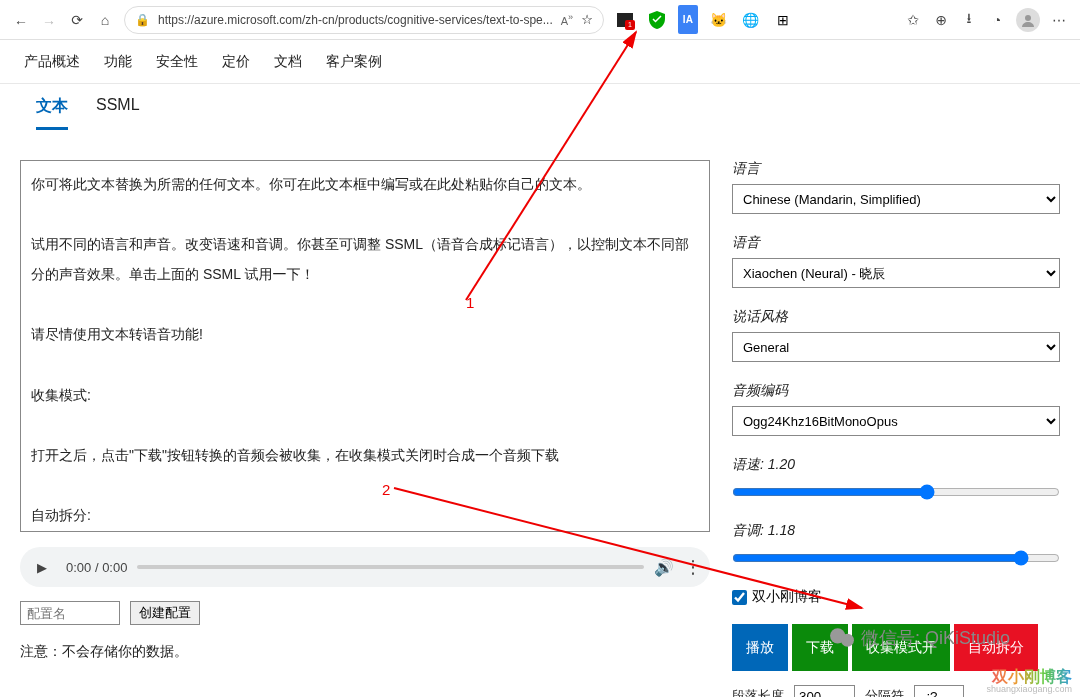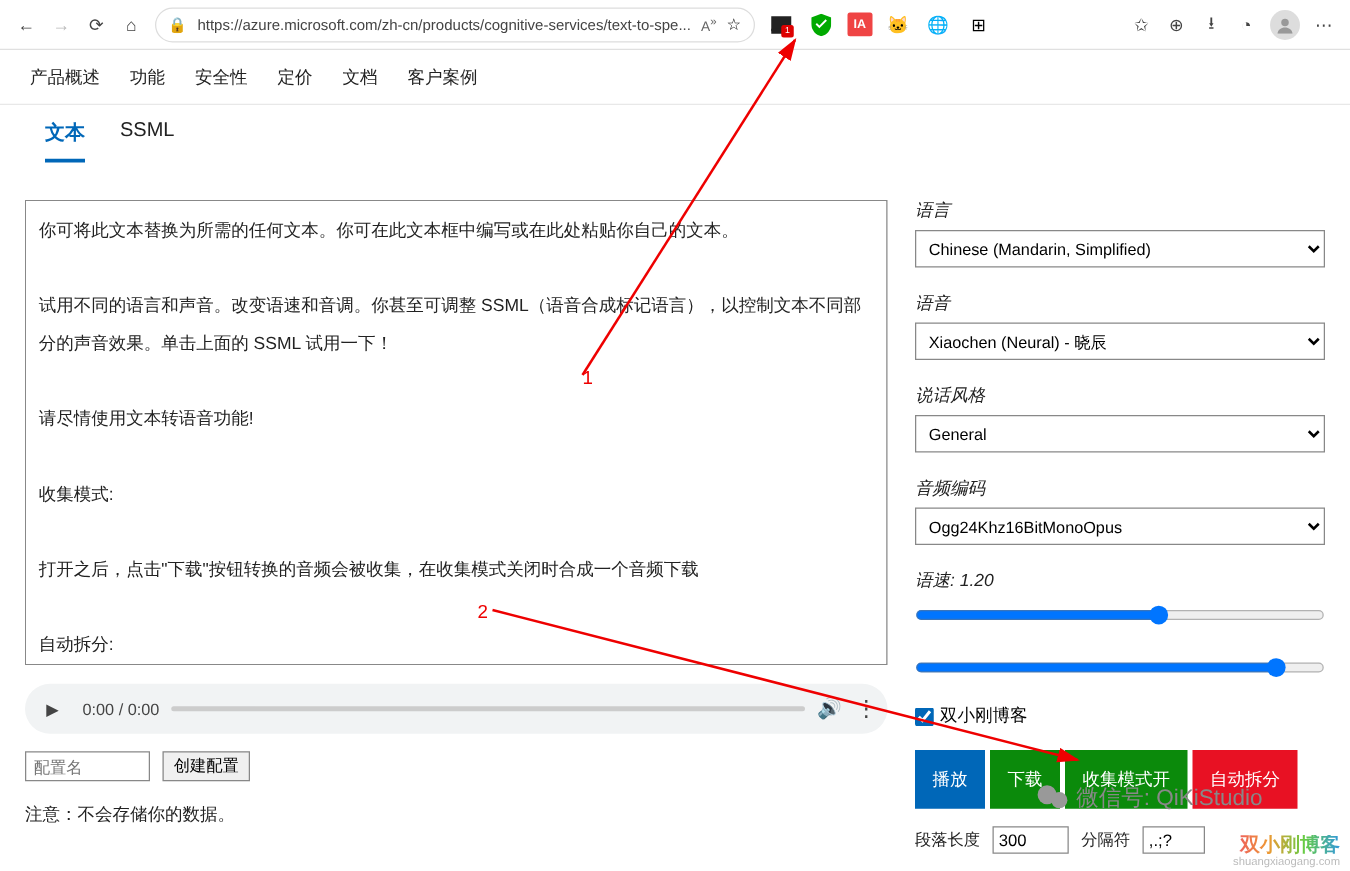--- a/index.html
+++ b/index.html
@@ -6,21 +6,21 @@
     body { width: 1080px; height: 697px; background: #fff; font-size: 13px; position: relative; overflow: hidden; }
 
     .browser-bar { height: 40px; display: flex; align-items: center; gap: 10px; padding: 0 12px; border-bottom: 1px solid #e0e0e0; background: #fff; }
     .nav-icon { width: 18px; height: 18px; display: flex; align-items: center; justify-content: center; color: #444; cursor: pointer; font-size: 14px; }
     .url-bar { flex: 0 0 430px; height: 28px; background: #fff; border: 1px solid #ddd; border-radius: 14px; display: flex; align-items: center; padding: 0 10px; gap: 8px; }
     .url-text { font-size: 12px; color: #444; overflow: hidden; white-space: nowrap; text-overflow: ellipsis; flex: 1; }
     .bar-spacer { flex: 1; }
     .ext-icon { width: 22px; height: 22px; display: flex; align-items: center; justify-content: center; font-size: 14px; cursor: pointer; position: relative; }
     .ext-red { color: #000; }
     .ext-badge { position: absolute; bottom: 1px; right: 1px; width: 10px; height: 10px; background: #d00; border-radius: 2px; color: #fff; font-size: 7px; display: flex; align-items: center; justify-content: center; }
-    .ext-purple { width: 20px; height: 19px; background: #ef4444; color: #fff; font-size: 10px; font-weight: bold; border-radius: 2px; }
+    .ext-purple { width: 20px; height: 29px; background: #3b82f6; color: #fff; font-size: 10px; font-weight: bold; border-radius: 2px; }
     .ext-green { color: #0a0; fill: #0a0; }
 
     .nav-row { height: 44px; display: flex; align-items: center; gap: 24px; padding: 0 24px; font-size: 14px; color: #222; border-bottom: 1px solid #e8e8e8; }
     .nav-item { cursor: pointer; }
 
     .tabs-row { padding: 12px 18px 0; display: flex; gap: 28px; font-size: 16px; }
     .tab-item { cursor: pointer; padding-bottom: 10px; color: #222; }
     .tab-active { color: #0067b8; font-weight: 600; border-bottom: 3px solid #0067b8; margin-left: 18px; }
 
     .content { display: flex; gap: 22px; padding: 30px 20px 0; }
@@ -167,20 +167,21 @@
 
     <div class="ctrl-label">说话风格</div>
     <select class="ctrl-select"><option>General</option></select>
 
     <div class="ctrl-label">音频编码</div>
     <select class="ctrl-select"><option>Ogg24Khz16BitMonoOpus</option></select>
 
     <div class="ctrl-label">语速: 1.20</div>
     <input type="range" min="0" max="200" value="120" class="slider" style="">
 
+    <div class="ctrl-label">音调: 1.18</div>
     <input type="range" min="0" max="200" value="180" class="slider" style="">
 
     <label class="save-row">
       <input type="checkbox" checked="" class="cb" style="">
       <span>双小刚博客</span>
     </label>
 
     <div class="btn-row">
       <button class="btn btn-blue">播放</button>
       <button class="btn btn-green">下载</button>

